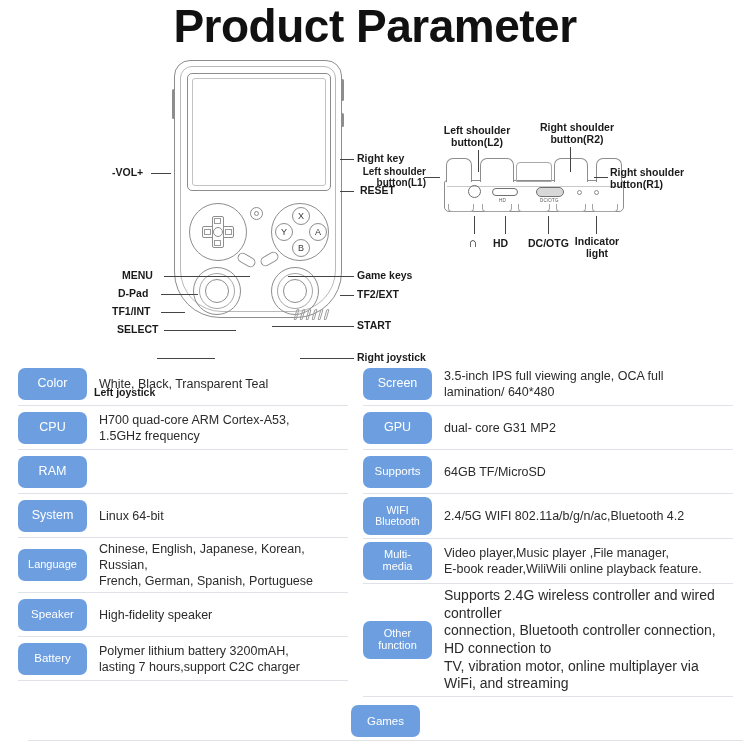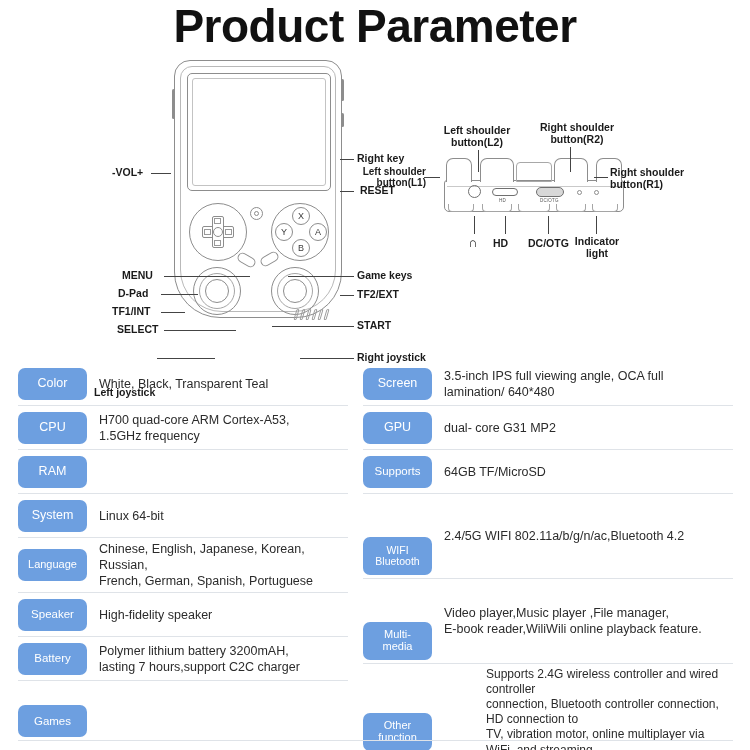--- a/index.html
+++ b/index.html
@@ -326,38 +326,39 @@
     color: #ffffff;
     border-radius: 7px;
     font-size: 12.5px;
     display: flex;
     align-items: center;
     justify-content: center;
     text-align: center;
     line-height: 1.08;
     padding: 4px 2px;
   }
-  .badge.tall { min-height: 38px; margin-top: 40px; }
+  .badge.tall { min-height: 38px; }
   .value {
     flex: 1 1 auto;
     padding-left: 12px;
     font-size: 12.5px;
     line-height: 1.28;
     color: #2b2b2b;
   }
-  .value.tiny { font-size: 12px; line-height: 1.26; margin-left: 42px; }
+  .value.tiny { font-size: 14px; line-height: 1.26; }
 
   .row-full {
     position: absolute;
-    left: 18px;
+    left: 28px;
     width: 715px;
     display: flex;
     align-items: center;
     border-bottom: 1.5px solid #dfe3e8;
     padding: 3px 0;
+    flex-direction: column;
   }
   .row-full .value { font-size: 11.8px; }
 </style>
 </head>
 <body>
 
 <div class="title">Product Parameter</div>
 
 <div class="diagram">
 

